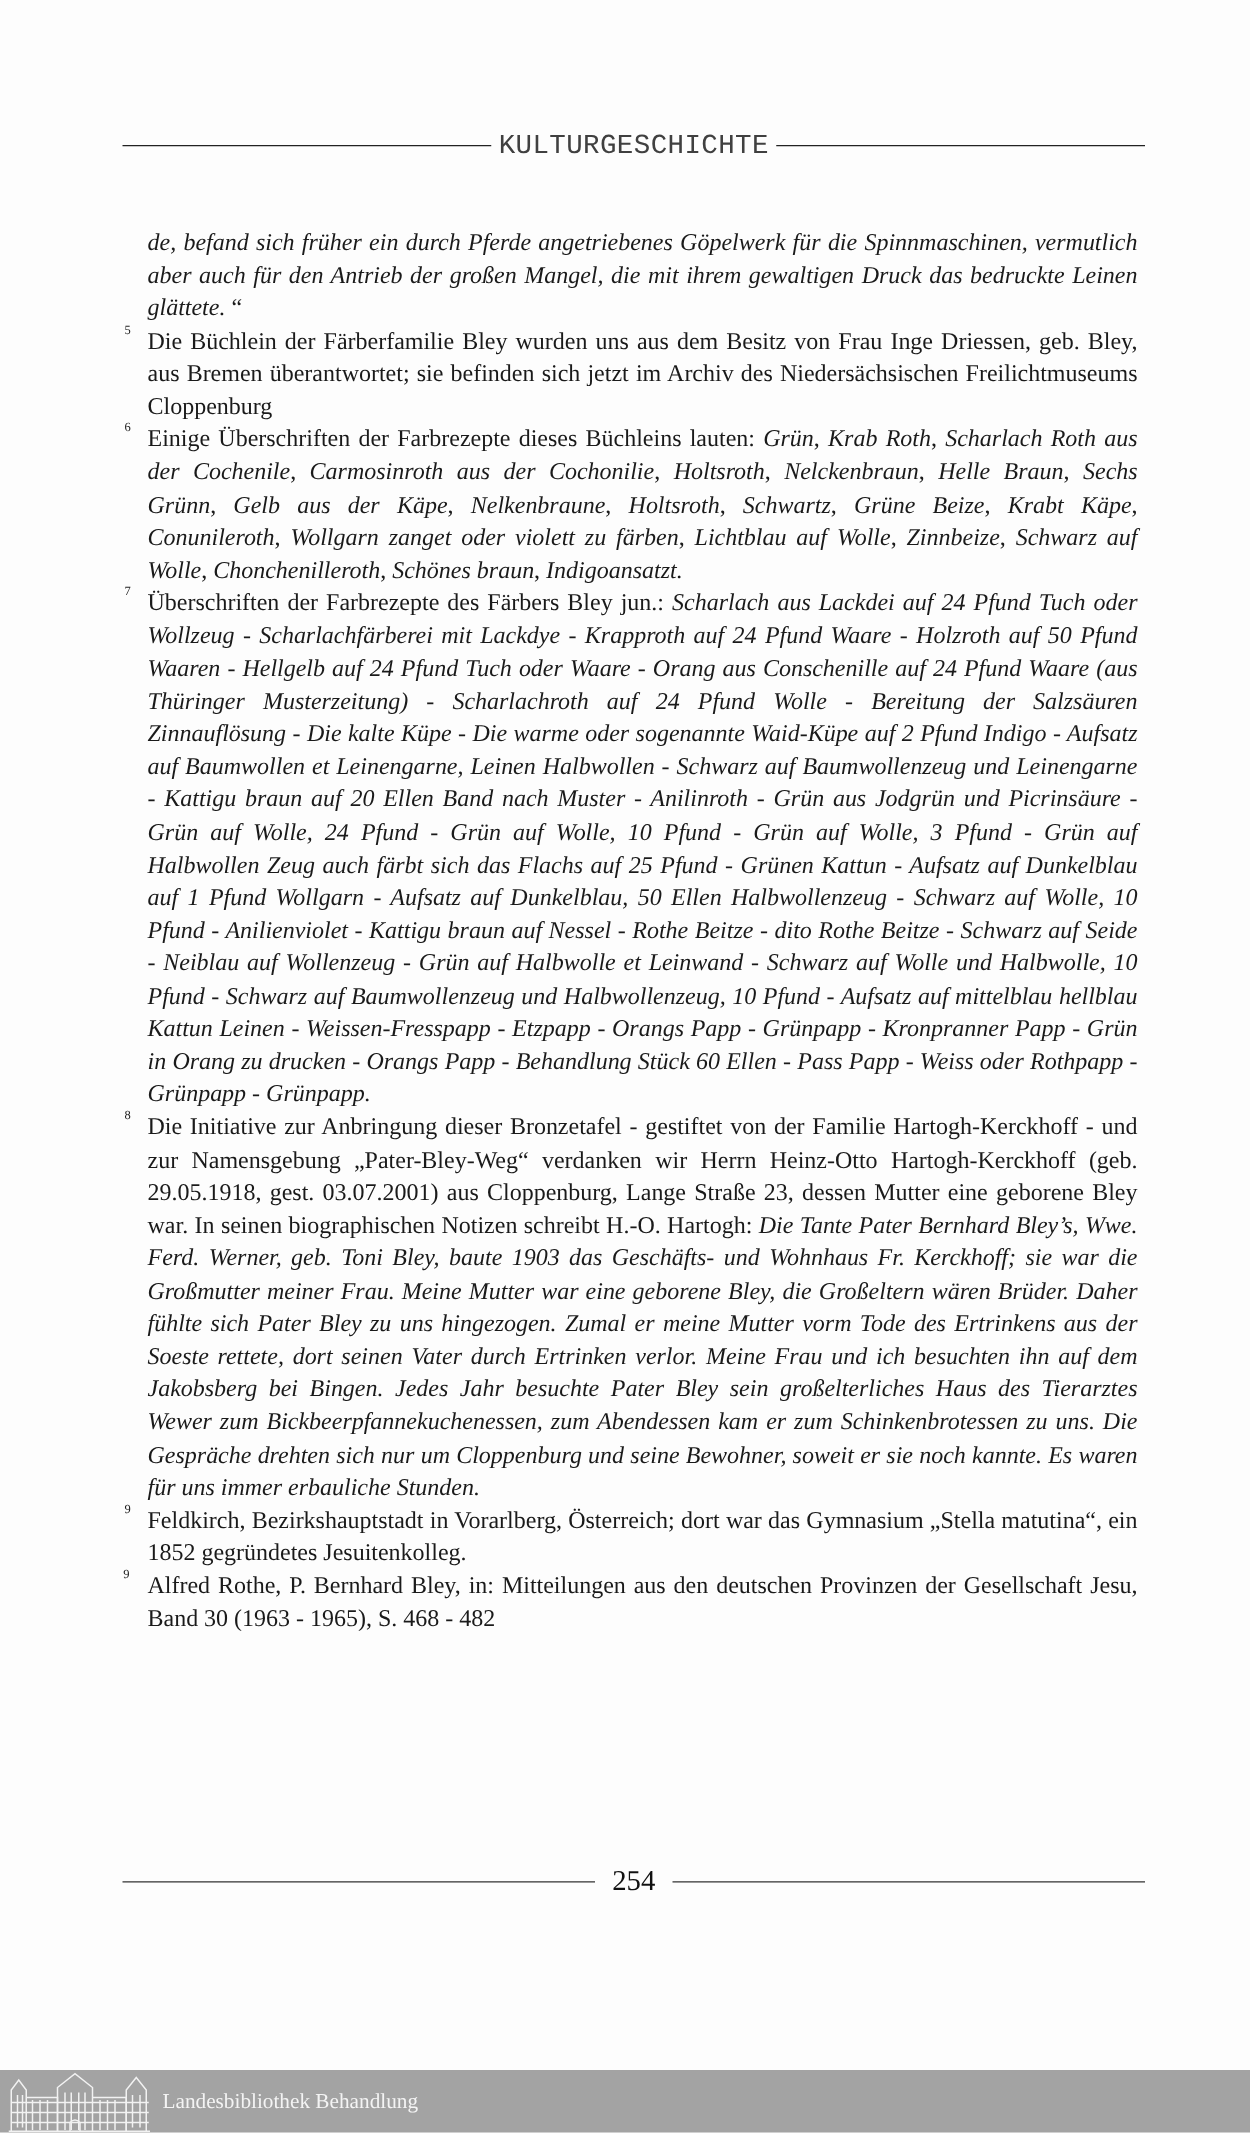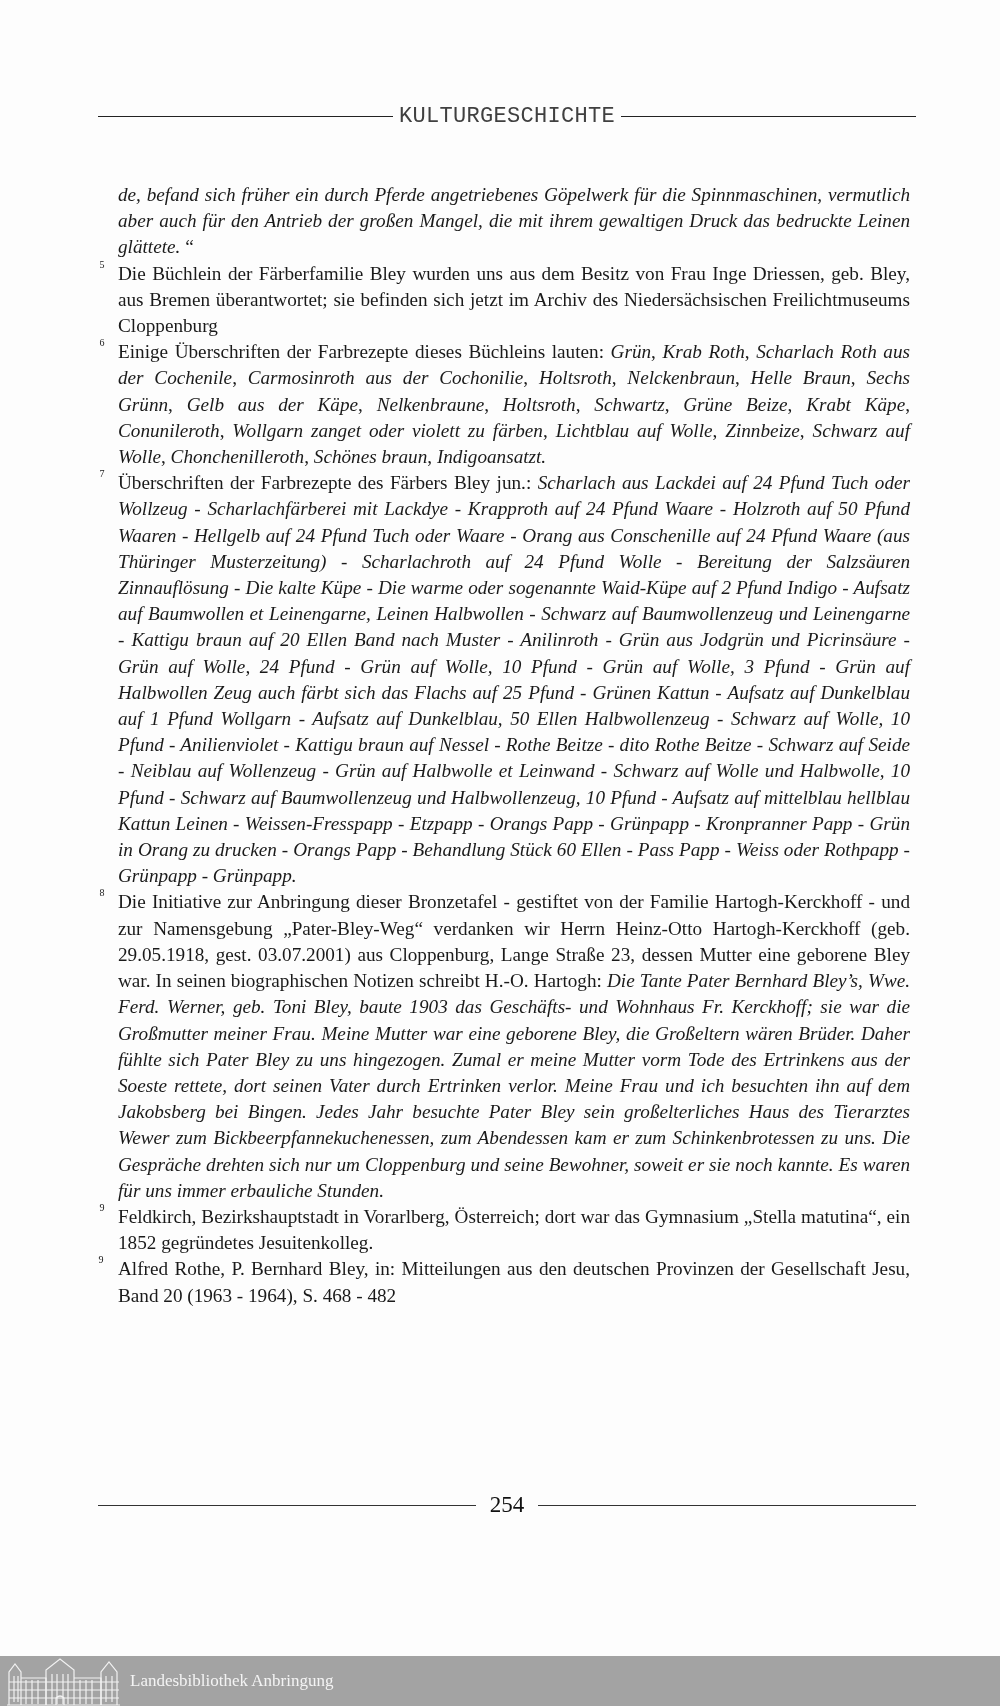--- a/index.html
+++ b/index.html
@@ -55,21 +55,21 @@
     <span class="rule"></span>
   </div>
 
   <div class="notes" id="notes">
       <div class="note"><span class="run i">de, befand sich früher ein durch Pferde angetriebenes Göpelwerk für die Spinnmaschinen, vermutlich aber auch für den Antrieb der großen Mangel, die mit ihrem gewaltigen Druck das bedruckte Leinen glättete.</span><span class="run r"> “</span></div>
       <div class="note"><span class="num">5</span><span class="run r">Die Büchlein der Färberfamilie Bley wurden uns aus dem Besitz von Frau Inge Driessen, geb. Bley, aus Bremen überantwortet; sie befinden sich jetzt im Archiv des Niedersächsischen Freilichtmuseums Cloppenburg</span></div>
       <div class="note"><span class="num">6</span><span class="run r">Einige Überschriften der Farbrezepte dieses Büchleins lauten: </span><span class="run i">Grün</span><span class="run r">, </span><span class="run i">Krab Roth</span><span class="run r">, </span><span class="run i">Scharlach Roth aus der Cochenile</span><span class="run r">, </span><span class="run i">Carmosinroth aus der Cochonilie</span><span class="run r">, </span><span class="run i">Holtsroth</span><span class="run r">, </span><span class="run i">Nelckenbraun</span><span class="run r">, </span><span class="run i">Helle Braun</span><span class="run r">, </span><span class="run i">Sechs Grünn</span><span class="run r">, </span><span class="run i">Gelb aus der Käpe</span><span class="run r">, </span><span class="run i">Nelkenbraune</span><span class="run r">, </span><span class="run i">Holtsroth</span><span class="run r">, </span><span class="run i">Schwartz</span><span class="run r">, </span><span class="run i">Grüne Beize</span><span class="run r">, </span><span class="run i">Krabt Käpe</span><span class="run r">, </span><span class="run i">Conunileroth</span><span class="run r">, </span><span class="run i">Wollgarn zanget oder violett zu färben</span><span class="run r">, </span><span class="run i">Lichtblau auf Wolle</span><span class="run r">, </span><span class="run i">Zinnbeize</span><span class="run r">, </span><span class="run i">Schwarz auf Wolle</span><span class="run r">, </span><span class="run i">Chonchenilleroth</span><span class="run r">, </span><span class="run i">Schönes braun</span><span class="run r">, </span><span class="run i">Indigoansatzt.</span></div>
       <div class="note"><span class="num">7</span><span class="run r">Überschriften der Farbrezepte des Färbers Bley jun.: </span><span class="run i">Scharlach aus Lackdei auf 24 Pfund Tuch oder Wollzeug - Scharlachfärberei mit Lackdye - Krapproth auf 24 Pfund Waare - Holzroth auf 50 Pfund Waaren - Hellgelb auf 24 Pfund Tuch oder Waare - Orang aus Conschenille auf 24 Pfund Waare (aus Thüringer Musterzeitung) - Scharlachroth auf 24 Pfund Wolle - Bereitung der Salzsäuren Zinnauflösung - Die kalte Küpe - Die warme oder sogenannte Waid-Küpe auf 2 Pfund Indigo - Aufsatz auf Baumwollen et Leinengarne, Leinen Halbwollen - Schwarz auf Baumwollenzeug und Leinengarne - Kattigu braun auf 20 Ellen Band nach Muster - Anilinroth - Grün aus Jodgrün und Picrinsäure - Grün auf Wolle, 24 Pfund - Grün auf Wolle, 10 Pfund - Grün auf Wolle, 3 Pfund - Grün auf Halbwollen Zeug auch färbt sich das Flachs auf 25 Pfund - Grünen Kattun - Aufsatz auf Dunkelblau auf 1 Pfund Wollgarn - Aufsatz auf Dunkelblau, 50 Ellen Halbwollenzeug - Schwarz auf Wolle, 10 Pfund - Anilienviolet - Kattigu braun auf Nessel - Rothe Beitze - dito Rothe Beitze - Schwarz auf Seide - Neiblau auf Wollenzeug - Grün auf Halbwolle et Leinwand - Schwarz auf Wolle und Halbwolle, 10 Pfund - Schwarz auf Baumwollenzeug und Halbwollenzeug, 10 Pfund - Aufsatz auf mittelblau hellblau Kattun Leinen - Weissen-Fresspapp - Etzpapp - Orangs Papp - Grünpapp - Kronpranner Papp - Grün in Orang zu drucken - Orangs Papp - Behandlung Stück 60 Ellen - Pass Papp - Weiss oder Rothpapp - Grünpapp - Grünpapp.</span></div>
       <div class="note"><span class="num">8</span><span class="run r">Die Initiative zur Anbringung dieser Bronzetafel - gestiftet von der Familie Hartogh-Kerckhoff - und zur Namensgebung „Pater-Bley-Weg“ verdanken wir Herrn Heinz-Otto Hartogh-Kerckhoff (geb. 29.05.1918, gest. 03.07.2001) aus Cloppenburg, Lange Straße 23, dessen Mutter eine geborene Bley war. In seinen biographischen Notizen schreibt H.-O. Hartogh: </span><span class="run i">Die Tante Pater Bernhard Bley’s, Wwe. Ferd. Werner, geb. Toni Bley, baute 1903 das Geschäfts- und Wohnhaus Fr. Kerckhoff; sie war die Großmutter meiner Frau. Meine Mutter war eine geborene Bley, die Großeltern wären Brüder. Daher fühlte sich Pater Bley zu uns hingezogen. Zumal er meine Mutter vorm Tode des Ertrinkens aus der Soeste rettete, dort seinen Vater durch Ertrinken verlor. Meine Frau und ich besuchten ihn auf dem Jakobsberg bei Bingen. Jedes Jahr besuchte Pater Bley sein großelterliches Haus des Tierarztes Wewer zum Bickbeerpfannekuchenessen, zum Abendessen kam er zum Schinkenbrotessen zu uns. Die Gespräche drehten sich nur um Cloppenburg und seine Bewohner, soweit er sie noch kannte. Es waren für uns immer erbauliche Stunden.</span></div>
       <div class="note"><span class="num">9</span><span class="run r">Feldkirch, Bezirkshauptstadt in Vorarlberg, Österreich; dort war das Gymnasium „Stella matutina“, ein 1852 gegründetes Jesuitenkolleg.</span></div>
-      <div class="note"><span class="num wide">9</span><span class="run r">Alfred Rothe, P. Bernhard Bley, in: Mitteilungen aus den deutschen Provinzen der Gesellschaft Jesu, Band 20 (1963 - 1964), S. 468 - 482</span></div>
+      <div class="note"><span class="num wide">9</span><span class="run r">Alfred Rothe, P. Bernhard Bley, in: Mitteilungen aus den deutschen Provinzen der Gesellschaft Jesu, Band 30 (1963 - 1965), S. 468 - 482</span></div>
     </div>
 
   <div class="folio">
     <span class="rule"></span>
     <span class="num">254</span>
     <span class="rule"></span>
   </div>
 </div>
 
 <div class="footer-bar">
@@ -79,14 +79,14 @@
       <path d="M15 22 H40 V49"></path>
       <path d="M40 49 V14 L54 3 L68 14 V49"></path>
       <path d="M68 22 H95 V49"></path>
       <path d="M95 49 V16 L103 6 L111 16 V49"></path>
       <path d="M1 49 H114"></path>
       <path d="M3 26 H113 M3 34 H113 M3 42 H113"></path>
       <path d="M8 20 v26 M12 20 v26 M20 24 v24 M26 24 v24 M32 24 v24 M46 18 v30 M51 18 v30 M57 18 v30 M62 18 v30 M74 24 v24 M80 24 v24 M86 24 v24 M100 20 v26 M106 20 v26"></path>
       <path d="M50 49 V42 Q54 38 58 42 V49"></path>
     </g>
   </svg>
-  <span class="lib-name">Landesbibliothek Anbringung</span>
+  <span class="lib-name">Landesbibliothek Behandlung</span>
 </div>
 
 </body></html>

